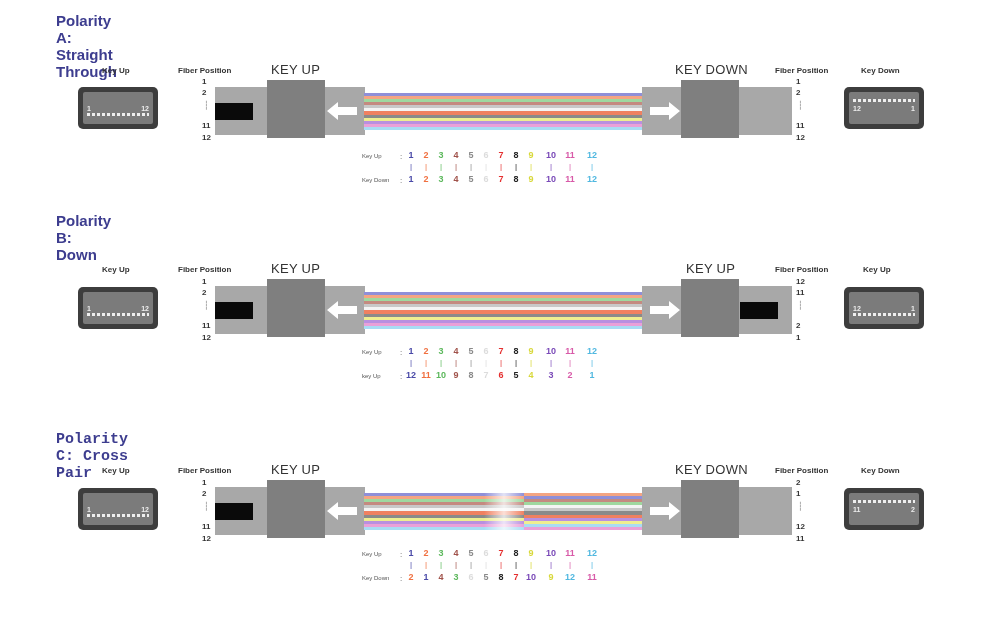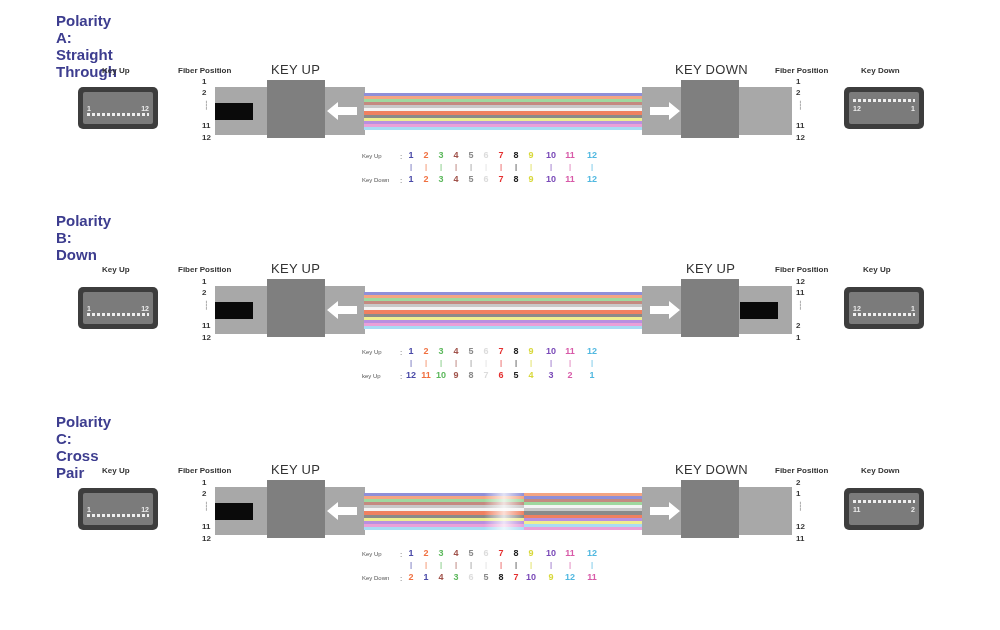--- a/index.html
+++ b/index.html
@@ -233,21 +233,21 @@
         <span class="num" style="left:180px;top:24px;color:#7a4ab8;">3</span>
         <span class="num" style="left:199px;top:0;color:#d85aa8;">11</span>
         <span class="tick" style="left:199px;top:12px;color:#d85aa8;">|</span>
         <span class="num" style="left:199px;top:24px;color:#d85aa8;">2</span>
         <span class="num" style="left:221px;top:0;color:#50b8e0;">12</span>
         <span class="tick" style="left:221px;top:12px;color:#50b8e0;">|</span>
         <span class="num" style="left:221px;top:24px;color:#50b8e0;">1</span>
       </div>
     </div>
     <div class="section-wrap" style="position:absolute;left:0;top:0;">
-      <div class="title" style="top:413px;">Polarity C: Cross Pair</div>
+      <div class="title" style="top:431px;font-family:Liberation Mono, monospace;">Polarity C: Cross Pair</div>
       <div class="small-label" style="left:102px;top:466px;">Key Up</div>
       <div class="small-label" style="left:178px;top:466px;">Fiber Position</div>
       <div class="big-label" style="left:271px;top:462px;">KEY UP</div>
       <div class="big-label" style="left:675px;top:462px;">KEY DOWN</div>
       <div class="small-label" style="left:775px;top:466px;">Fiber Position</div>
       <div class="small-label" style="left:861px;top:466px;">Key Down</div>
       <div class="conn" style="left:78px;top:488px;">
         <div class="inner"></div>
         <div class="key" style="top:5px;"></div>
         <div class="dots" style="top:26px;"></div>

